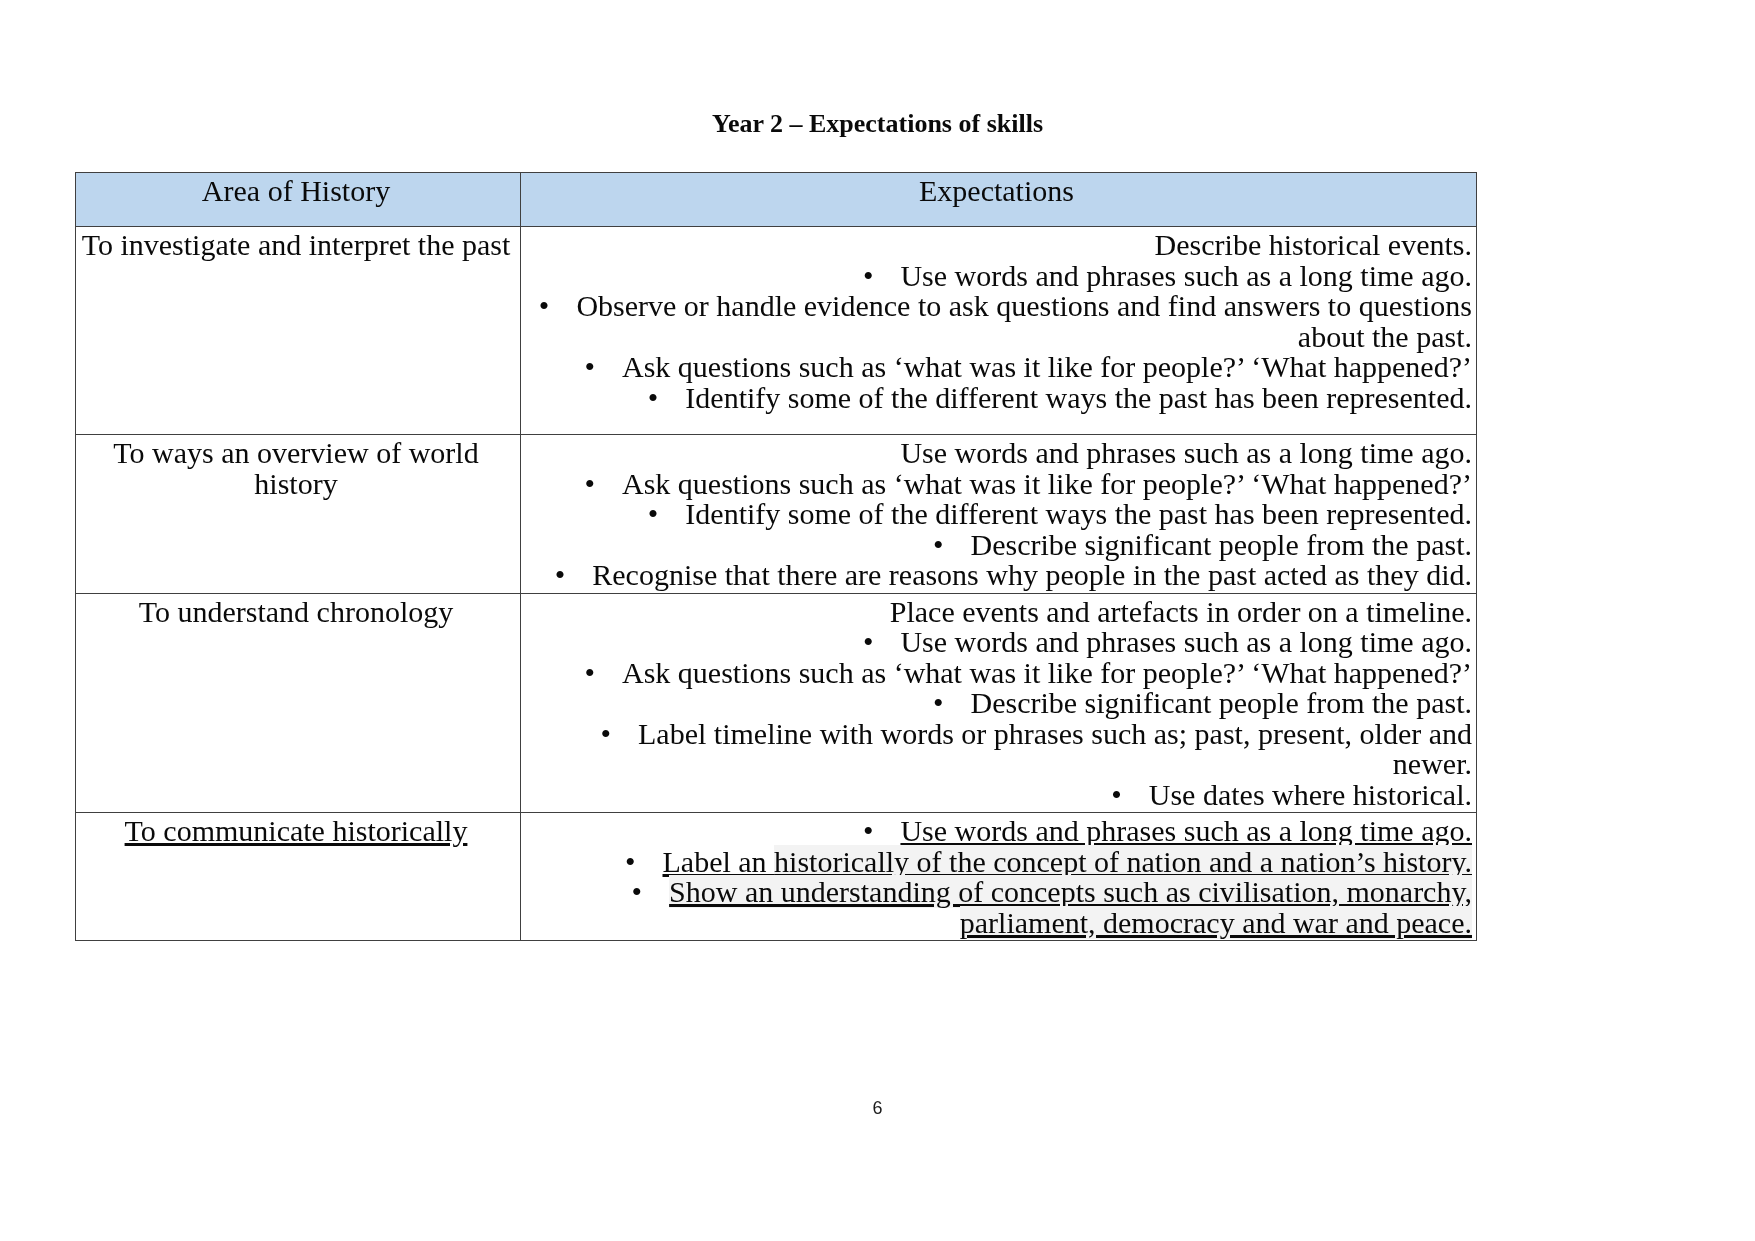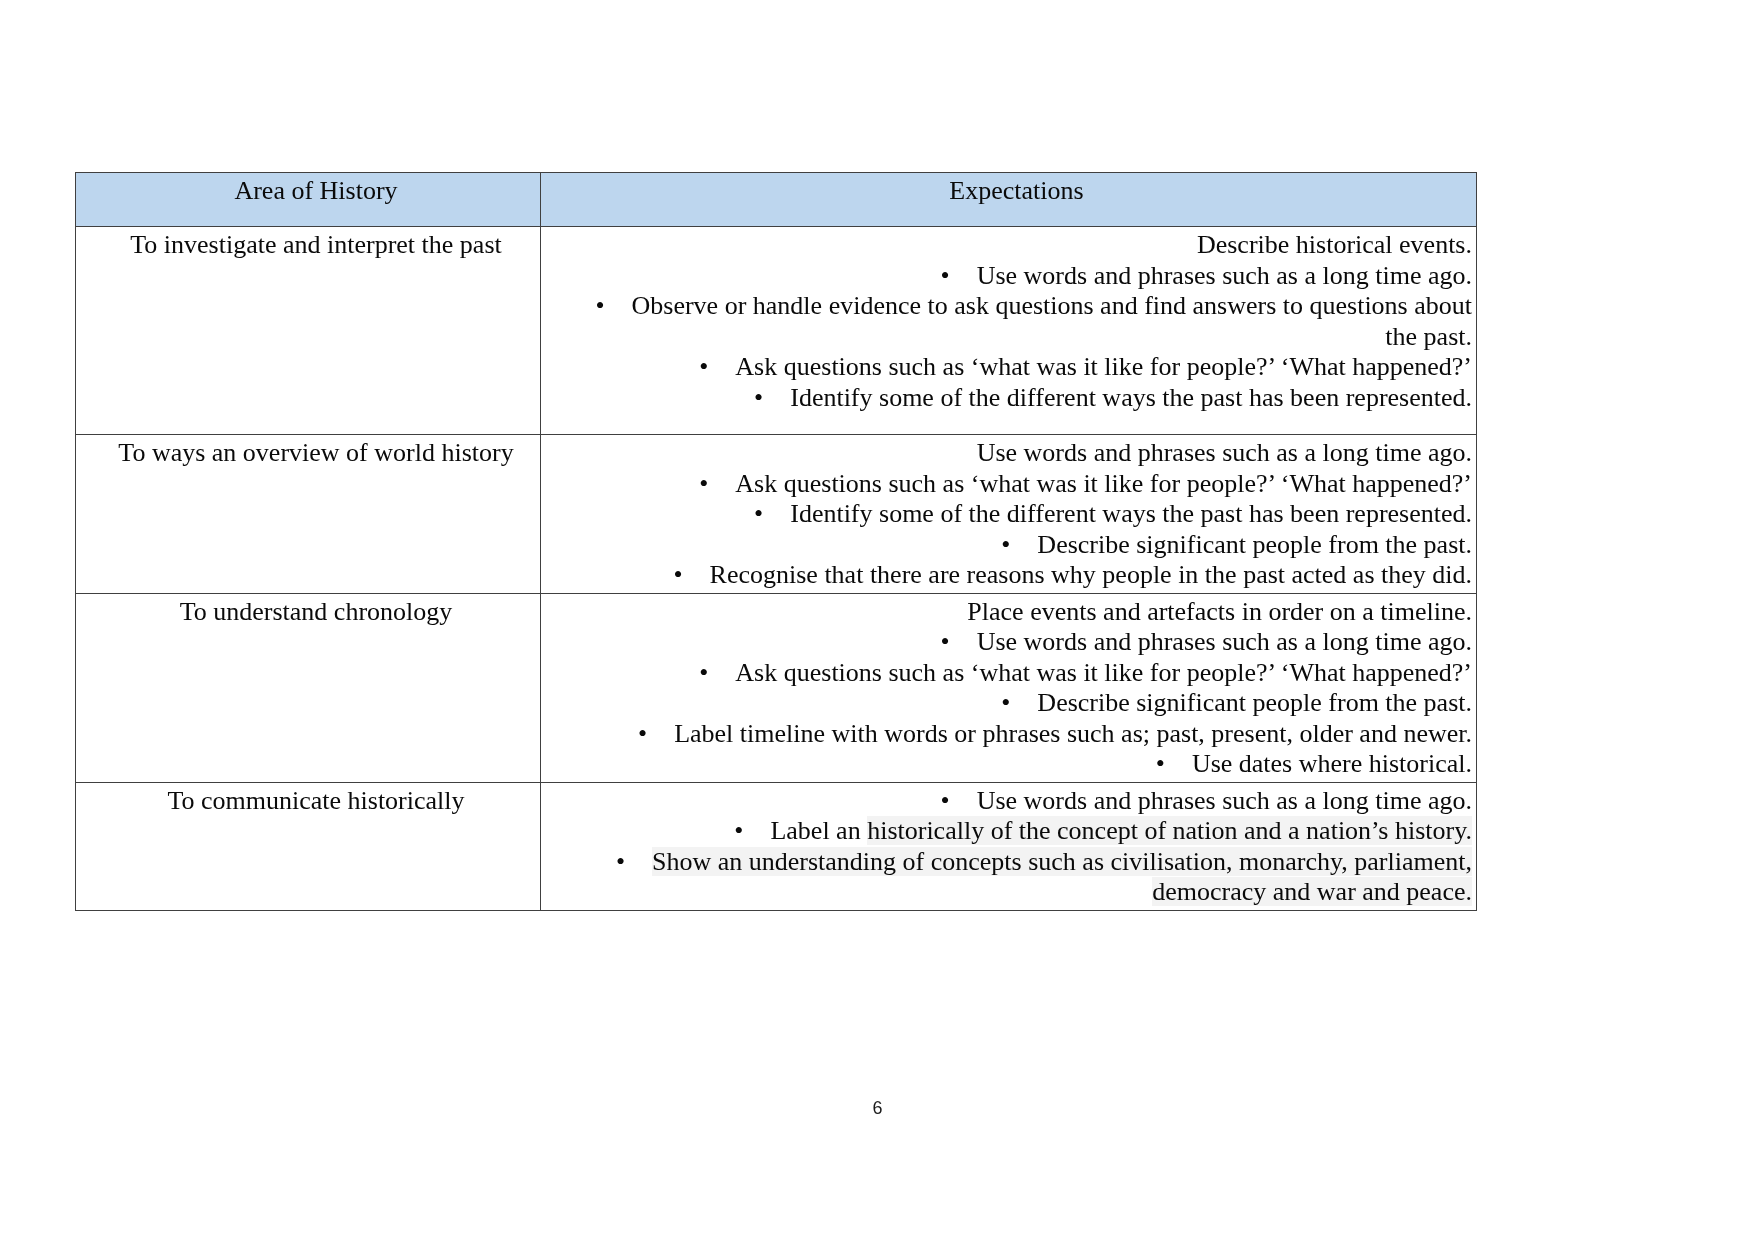--- a/index.html
+++ b/index.html
@@ -32,36 +32,36 @@
     top: 172px;
     left: 75px;
     width: 1402px;
     border-collapse: collapse;
     table-layout: fixed;
   }
   .skills-table th,
   .skills-table td {
     border: 1.8px solid #404040;
     vertical-align: top;
-    padding: 3px 4px 2px 20px;
+    padding: 3px 4px 2px 0;
     font-weight: normal;
-    font-size: 26px;
+    font-size: 30px;
     line-height: 30.5px;
     text-align: center;
     overflow: hidden;
   }
   .skills-table thead th {
     background: var(--header-bg, #bdd6ee);
     height: 48px;
   }
   .col-area { width: 440px; }
   tbody tr:nth-child(1) td { height: 202px; }
   tbody tr:nth-child(2) td { height: 146px; }
   tbody tr:nth-child(3) td { height: 174px; }
-  tbody tr:nth-child(4) td { height: 118px; }
+  tbody tr:nth-child(4) td { height: 118px; text-decoration: underline; }
   .line { text-align: right; }
   .bullet {
     display: inline-block;
     margin-right: 27px;
   }
   .hl { background: var(--highlight-bg, #f3f3f3); }
   .page-number {
     position: absolute;
     top: 1098px;
     left: 0;
@@ -70,20 +70,21 @@
     font-family: "Liberation Sans", sans-serif;
     font-size: 18px;
     color: #1a1a1a;
   }
 </style>
 </head>
 <body>
 
 <div class="page">
 
+  <h1 class="title">Year 2 – Expectations of skills</h1>
 
   <table class="skills-table">
     <thead>
       <tr>
         <th class="col-area">Area of History</th>
         <th class="col-exp">Expectations</th>
       </tr>
     </thead>
     <tbody id="table-body">
         <tr>

